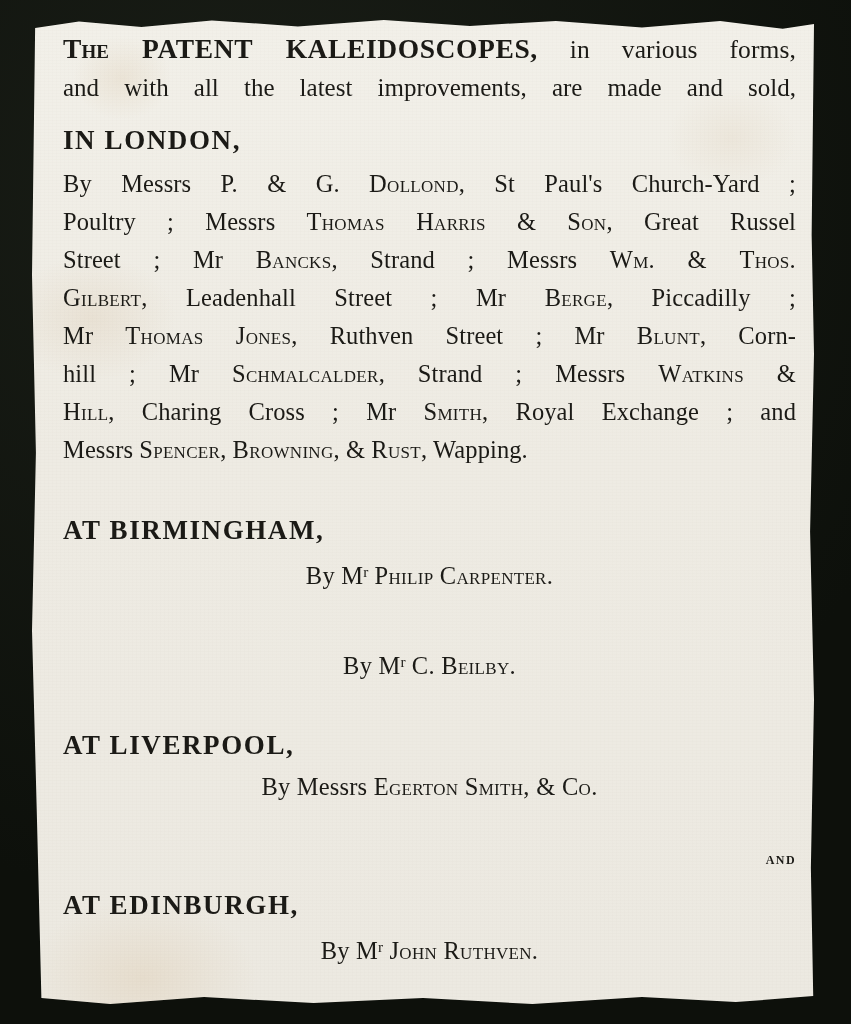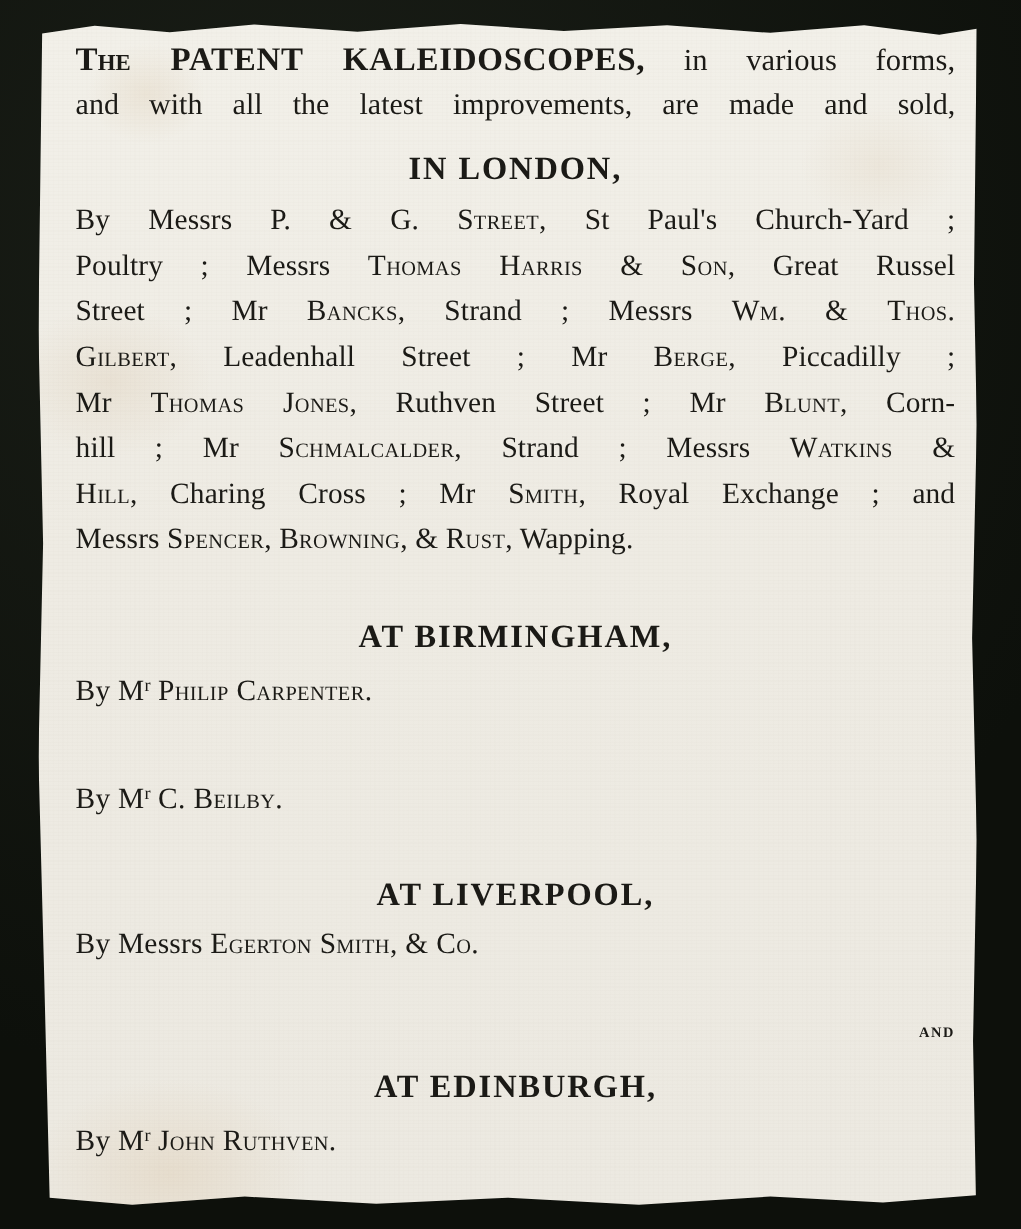--- a/index.html
+++ b/index.html
@@ -100,29 +100,29 @@
   }
   .title-line2 {
     font-size: 25px;
     line-height: 38px;
     text-align: justify;
     text-align-last: justify;
     white-space: nowrap;
   }
 
   .city-heading {
-    text-align: center;
+    text-align: left;
     font-size: 27px;
     font-weight: 700;
     letter-spacing: 1.6px;
     line-height: 34px;
   }
 
   .vendor-center {
-    text-align: left;
+    text-align: center;
     font-size: 24.5px;
     line-height: 34px;
     letter-spacing: 0.2px;
   }
 
   .and-line {
     text-align: right;
     font-size: 17px;
     font-weight: 700;
     letter-spacing: 1.4px;
@@ -174,21 +174,21 @@
       </div>
       <div class="title-line2">and with all the latest improvements,  are made and sold,</div>
 
       <div class="sp-title"></div>
 
       <div class="city-heading">IN LONDON,</div>
 
       <div class="sp-sm"></div>
 
       <div class="list-line">
-        <span>By Messrs P. &amp; G. </span><span class="caps">Street</span><span>, St Paul's Church-Yard ;</span>
+        <span>By Messrs P. &amp; G. </span><span class="caps">Dollond</span><span>, St Paul's Church-Yard ;</span>
       </div>
 
 
       <div class="list-line">
         <span>Poultry ; Messrs </span><span class="caps">Thomas Harris</span><span> &amp; </span><span class="caps">Son</span><span>, Great Russel</span>
       </div>
 
       <div class="list-line">
         <span>Street ; Mr </span><span class="caps">Bancks</span><span>, Strand ; Messrs </span><span class="caps">Wm.</span><span> &amp; </span><span class="caps">Thos.</span>
       </div>

